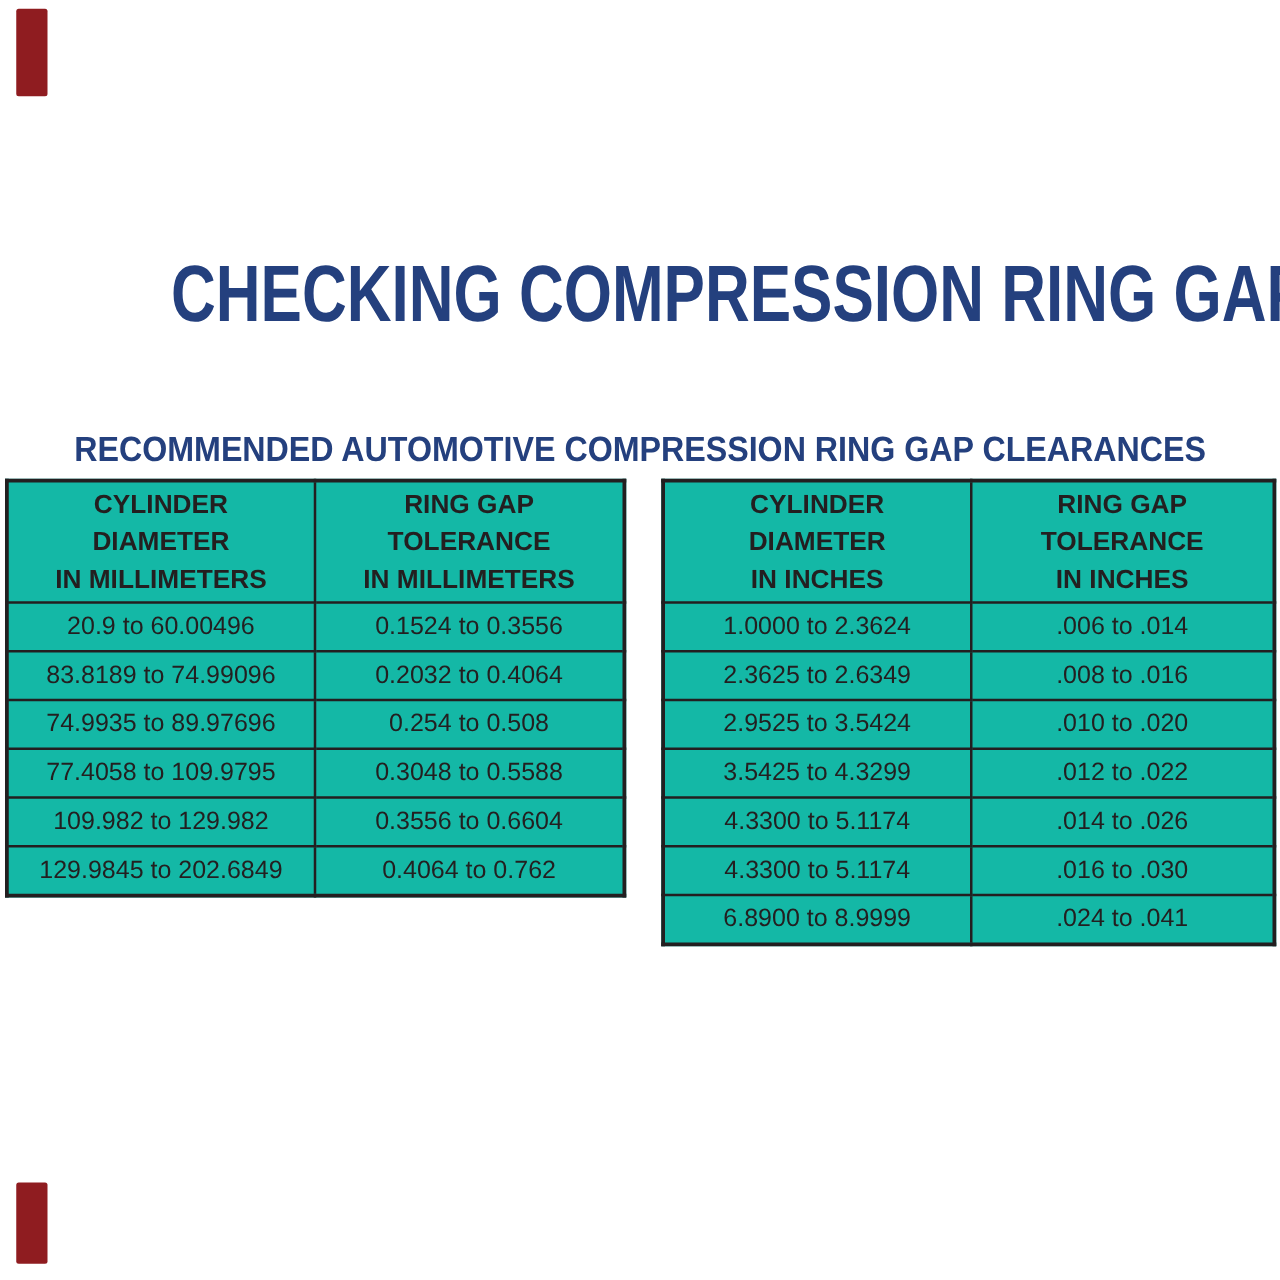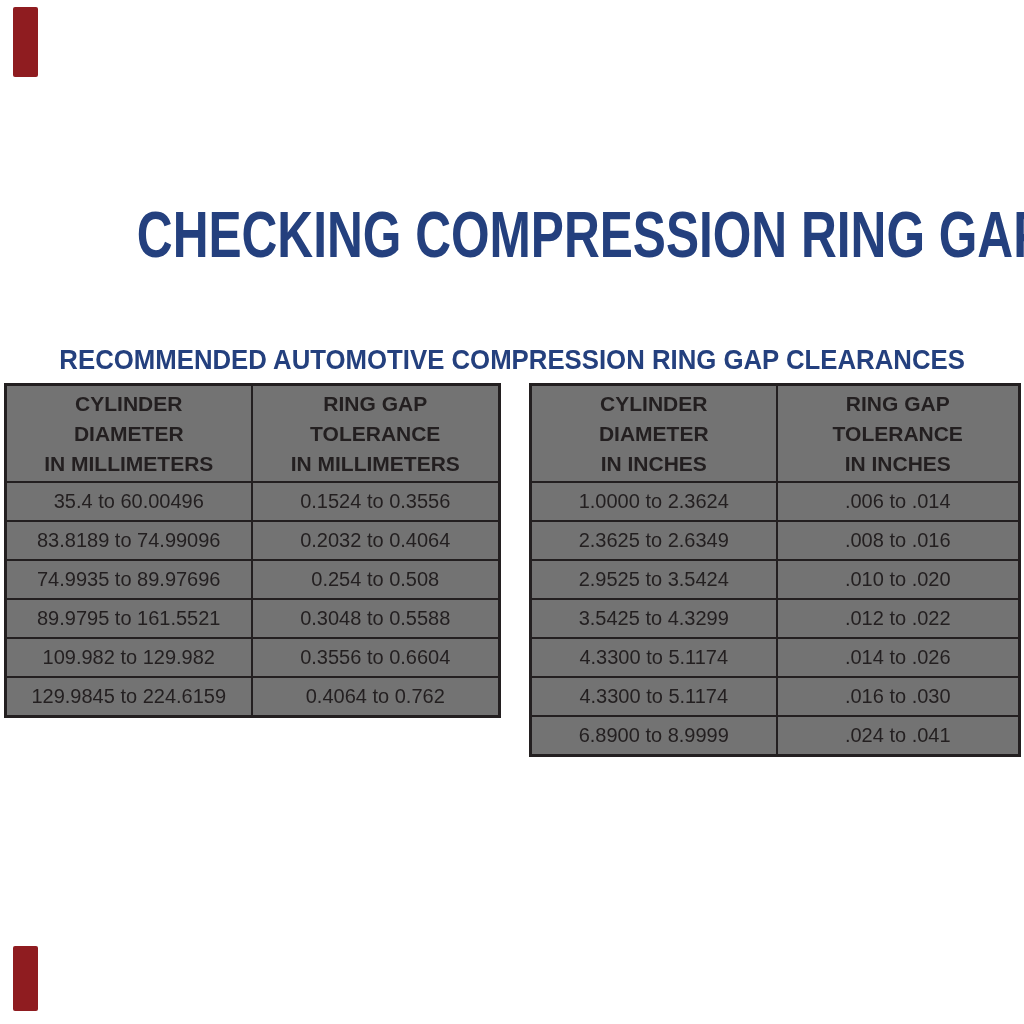--- a/index.html
+++ b/index.html
@@ -48,21 +48,21 @@
     color:var(--blue);
     transform:scaleX(0.92);
     transform-origin:50% 50%;
   }
 
   table.data-table{
     position:absolute;top:383px;
     border-collapse:collapse;
     table-layout:fixed;
     border:3px solid var(--ink);
-    background:#737373;
+    background:#14b8a6;
   }
   table.data-table.mm{left:4px;width:494px;}
   table.data-table.inch{left:529px;width:489px;}
   .data-table th{
     border:2px solid var(--ink);
     height:95px;
     padding:0;
     font-size:21px;line-height:30px;font-weight:700;
     text-align:center;vertical-align:middle;
     color:var(--ink);
@@ -106,41 +106,41 @@
         </th>
         <th>
           <div>RING GAP</div>
           <div>TOLERANCE</div>
           <div>IN MILLIMETERS</div>
         </th>
       </tr>
     </thead>
     <tbody>
       <tr>
-        <td>35.4 to 60.00496</td>
+        <td>20.9 to 60.00496</td>
         <td>0.1524 to 0.3556</td>
       </tr>
       <tr>
         <td>83.8189 to 74.99096</td>
         <td>0.2032 to 0.4064</td>
       </tr>
       <tr>
         <td>74.9935 to 89.97696</td>
         <td>0.254 to 0.508</td>
       </tr>
       <tr>
-        <td>89.9795 to 161.5521</td>
+        <td>77.4058 to 109.9795</td>
         <td>0.3048 to 0.5588</td>
       </tr>
       <tr>
         <td>109.982 to 129.982</td>
         <td>0.3556 to 0.6604</td>
       </tr>
       <tr>
-        <td>129.9845 to 224.6159</td>
+        <td>129.9845 to 202.6849</td>
         <td>0.4064 to 0.762</td>
       </tr>
     </tbody>
   </table>
 
   <table class="data-table inch">
     <colgroup>
         <col style="width:246px">
         <col style="width:243px">
       </colgroup>

